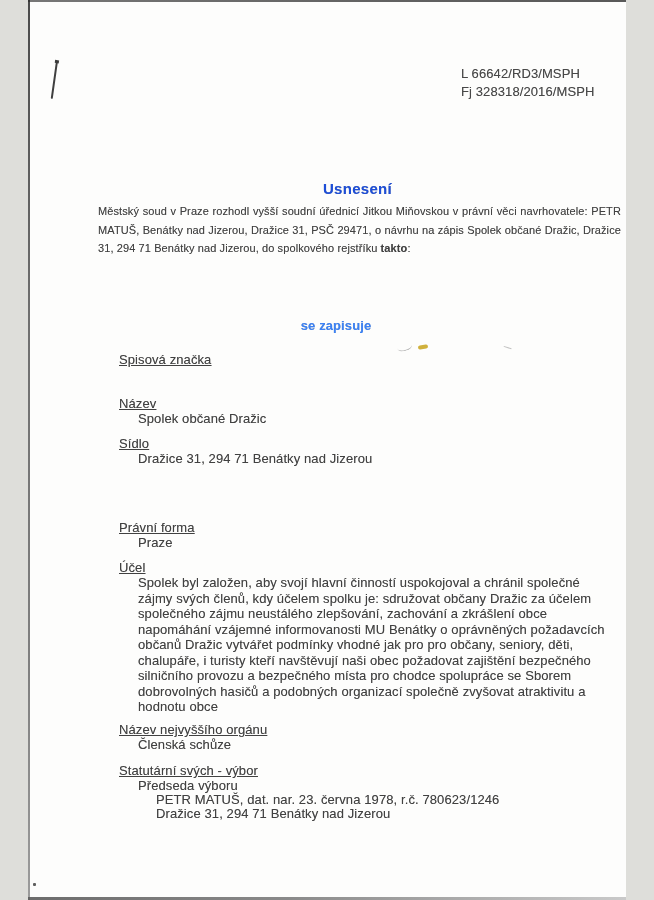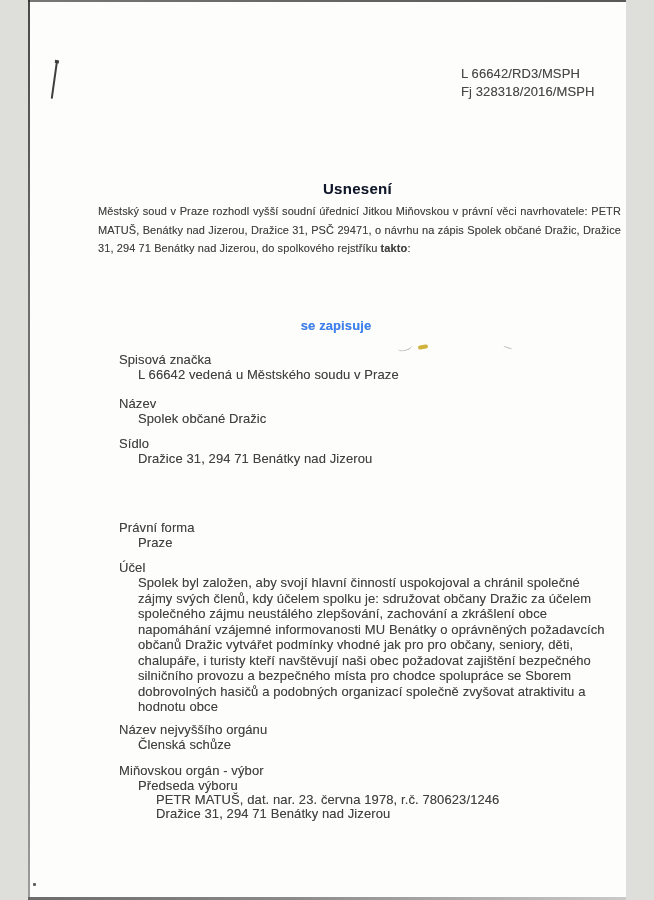--- a/index.html
+++ b/index.html
@@ -30,30 +30,30 @@
                 border-bottom:1px solid #8f8f8f; border-radius:50%; transform:rotate(-14deg); opacity:.65; }
   .yellow-speck{ position:absolute; left:390px; top:345px; width:10px; height:4px;
                 background:#d0b13c; border-radius:2px; transform:rotate(-8deg); }
   .tick-mark  { position:absolute; left:475px; top:347px; width:8px; height:4px;
                 border-top:1px solid #9a9a9a; transform:rotate(18deg); opacity:.6; }
   .dust-speck { position:absolute; left:5px; top:883px; width:3px; height:3px; background:#5f5f5f; border-radius:1px; }
 
   
   .refs   { position:absolute; left:433px; top:65px; font-size:13px; line-height:18px; color:#484848; }
   .title  { position:absolute; left:68px; top:180px; width:523px; margin:0;
-            text-align:center; font-size:15px; font-weight:bold; letter-spacing:.3px; color:#0f172a; }
+            text-align:center; font-size:15px; font-weight:bold; letter-spacing:.3px; color:#1d4ed8; }
   .intro  { position:absolute; left:68px; top:200px; width:523px; margin:2px;
             font-size:11px; line-height:18.5px; text-align:justify; }
   .register{ position:absolute; left:68px; top:276px; width:523px; margin:0;
             font-size:13px; line-height:18px; text-align:justify; }
   .enters { position:absolute; left:68px; top:318px; width:480px;
             text-align:center; font-size:13px; font-weight:bold; color:#3b82f6; }
 
   .section   { position:absolute; left:91px; font-size:13px; }
-  .sec-label { line-height:15px; }
+  .sec-label { line-height:15px;text-decoration:underline; }
   .sec-value { margin-left:19px; line-height:15px; white-space:nowrap; }
   .sec-0 { top:352px; } .sec-1 { top:396px; } .sec-2 { top:436px; }
   .sec-3 { top:478px; } .sec-4 { top:520px; } .sec-5 { top:560px; }
   .sec-6 { top:722px; } .sec-7 { top:763px; }
   .u-lines { margin-left:19px; }
   .u-line  { line-height:15.5px; white-space:nowrap; }
   .member-line { margin-left:37px; line-height:14px; white-space:nowrap; }
 </style>
 </head>
 <body>
@@ -77,21 +77,20 @@
 
   <h1 class="title">Usnesení</h1>
 
   <p class="intro"><span>Městský soud v Praze rozhodl vyšší soudní úřednicí Jitkou Miňovskou v právní věci navrhovatele: PETR MATUŠ, Benátky nad Jizerou, Dražice 31, PSČ 29471, o návrhu na zápis Spolek občané Dražic, Dražice 31, 294 71 Benátky nad Jizerou, do spolkového rejstříku </span><b>takto</b><span>:</span></p>
 
 
   <div class="enters">se zapisuje</div>
 
   <div class="section sec-0">
     <div class="sec-label">Spisová značka</div>
-    <div class="sec-value">L 66642 vedená u Městského soudu v Praze</div>
   </div>
 
   <div class="section sec-1">
     <div class="sec-label">Název</div>
     <div class="sec-value">Spolek občané Dražic</div>
   </div>
 
   <div class="section sec-2">
     <div class="sec-label">Sídlo</div>
     <div class="sec-value">Dražice 31, 294 71 Benátky nad Jizerou</div>
@@ -117,19 +116,19 @@
       <div class="u-line">hodnotu obce</div>
     </div>
   </div>
 
   <div class="section sec-6">
     <div class="sec-label">Název nejvyššího orgánu</div>
     <div class="sec-value">Členská schůze</div>
   </div>
 
   <div class="section sec-7">
-    <div class="sec-label">Miňovskou orgán - výbor</div>
+    <div class="sec-label">Statutární svých - výbor</div>
     <div class="sec-value">Předseda výboru</div>
     <div class="member-line">PETR MATUŠ, dat. nar. 23. června 1978, r.č. 780623/1246</div>
     <div class="member-line">Dražice 31, 294 71 Benátky nad Jizerou</div>
   </div>
 
 </div>
 
 </body></html>

